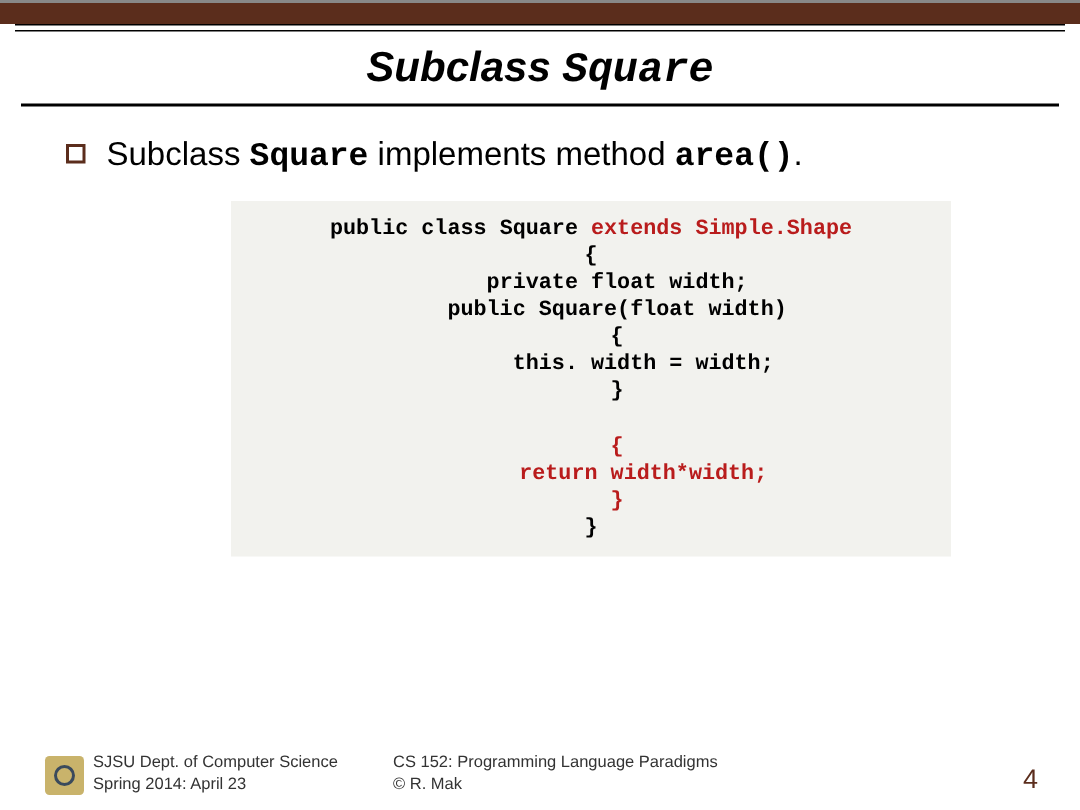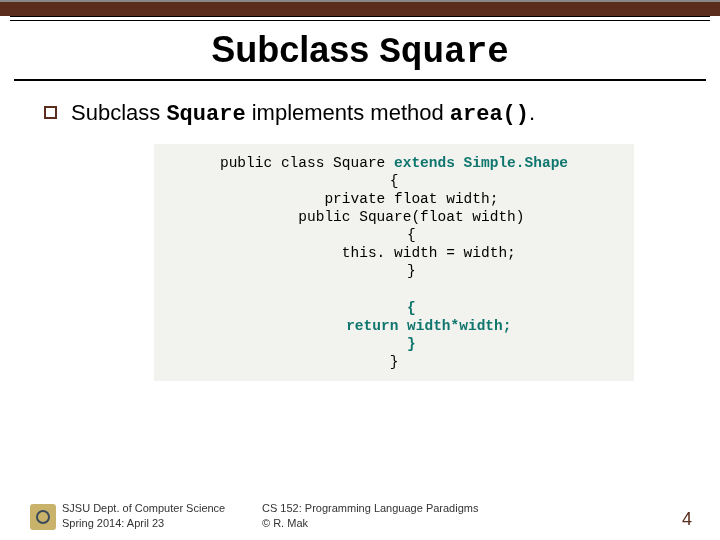--- a/index.html
+++ b/index.html
@@ -2,32 +2,32 @@
 <html><head>
 <meta charset="utf-8">
 <style>
   * { box-sizing: border-box; margin: 0; padding: 0; }
   html, body { width: 720px; height: 540px; font-family: Arial, sans-serif; background: #fff; }
   .slide { width: 720px; height: 540px; padding: 0; position: relative; background: #fff; }
   .topbar { height: 16px; background: #5b2d1c; border-top: 2px solid #888; }
   .toplines { border-top: 1px solid #000; margin: 0 10px; }
   .toplines2 { height: 2px; border-bottom: 1px solid #000; margin: 2px 10px 0; }
   .title-area { text-align: center; margin-top: 8px; }
-  .title { font-size: 36px; color: #000; font-family: Arial, sans-serif; }
+  .title { font-size: 28px; color: #000; font-family: Arial, sans-serif; font-style: italic; }
   .title .mono { font-family: "Courier New", monospace; font-weight: bold; }
   .hr-under-title { border-top: 2px solid #000; margin: 6px 14px 0; }
   .content { padding: 18px 34px 0 44px; text-align: center; }
   .bullet-row { display: flex; align-items: flex-start; gap: 14px; }
   .bullet-box { width: 13px; height: 13px; border: 2px solid #5b2d1c; margin-top: 7px; flex-shrink: 0; background: #fff; }
   .bullet-text { font-size: 22px; color: #000; font-family: Arial, sans-serif; line-height: 1.3; }
   .bullet-text .mono { font-family: "Courier New", monospace; font-weight: bold; }
   .code-block { background: #f2f2ee; margin: 14px 0 0 110px; width: 480px; padding: 10px 14px 10px 14px; font-family: "Courier New", monospace; font-size: 14.5px; line-height: 1.25; color: #000; }
   .code-line { white-space: pre; }
-  .kw { font-weight: normal; }
-  .hl { color: #0f766e; font-weight: bold; }
+  .kw { font-weight: bold; }
+  .hl { color: #b91c1c; font-weight: bold; }
   .footer { position: absolute; bottom: 10px; left: 0; width: 100%; display: flex; align-items: flex-end; padding: 0 28px 0 30px; font-size: 11px; color: #333; }
   .footer .logo { width: 26px; height: 26px; background: #c9b36b; border-radius: 3px; display: flex; align-items: center; justify-content: center; margin-right: 6px; }
   .footer .logo-inner { width: 14px; height: 14px; border-radius: 50%; border: 2px solid #3a4a5c; }
   .footer-left { flex: 0 0 auto; width: 200px; line-height: 1.3; }
   .footer-mid { flex: 1; text-align: left; line-height: 1.3; }
   .footer-right { flex: 0 0 auto; width: 40px; text-align: right; font-size: 18px; color: #5b2d1c; }
 </style>
 </head>
 <body>
 

